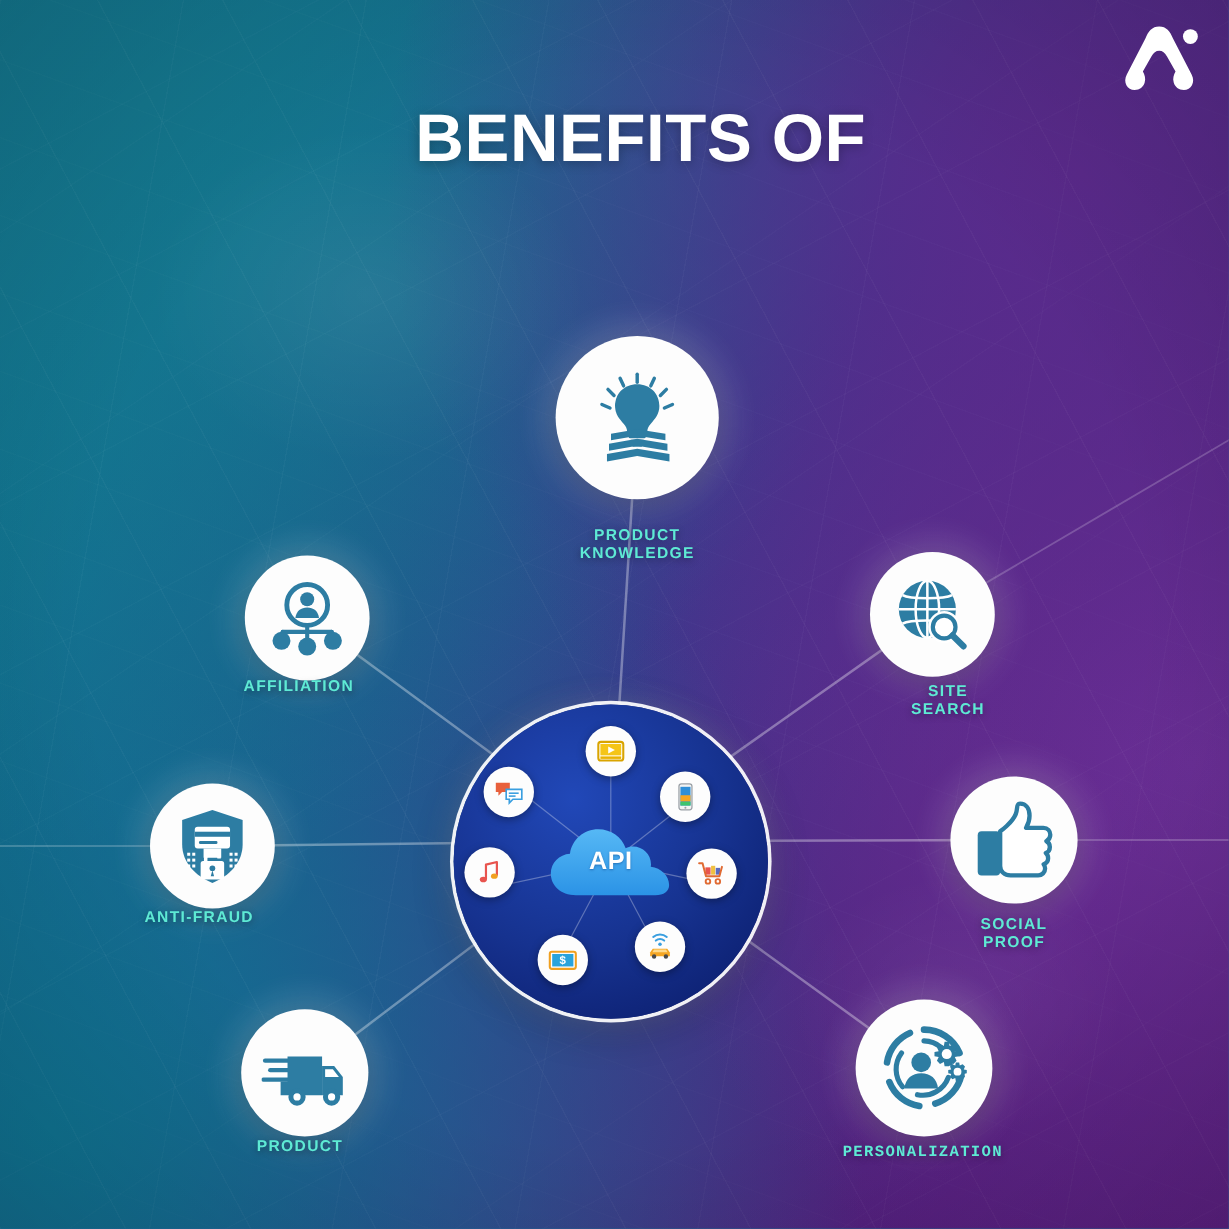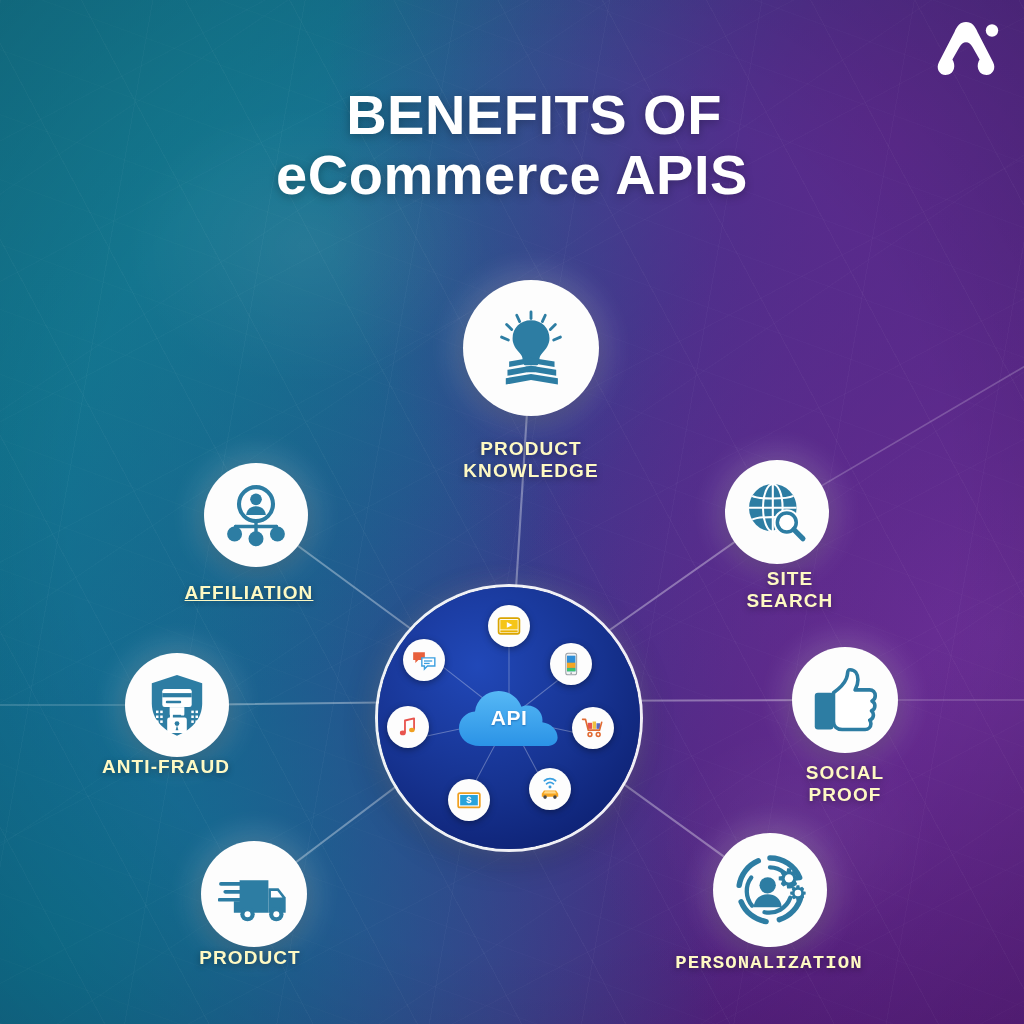--- a/index.html
+++ b/index.html
@@ -126,22 +126,22 @@
   .node .disc {
     position:absolute; left:0; top:0;
     border-radius:50%;
     background:#fdfdfd;
     display:flex; align-items:center; justify-content:center;
     box-shadow:0 0 26px 10px rgba(255,255,255,.16), 0 6px 20px rgba(0,0,0,.22);
   }
   .node .disc svg { display:block; }
   .node .lbl {
     position:absolute;
-    color:#fef9c3;
-    font-size:19px; font-weight:bold; letter-spacing:1.1px;
+    color:#5eead4;
+    font-size:13px; font-weight:bold; letter-spacing:1.1px;
     line-height:1.16;
     text-align:center;
     white-space:pre-line;
     text-shadow:0 2px 6px rgba(0,0,0,.35);
   }
 </style>
 </head>
 <body>
 
 <div id="stage">
@@ -154,21 +154,20 @@
 
   <div id="logo">
     <svg viewBox="0 0 72 60" width="72" height="60" aria-hidden="true">
       <path d="M36 4 C30 4 27 8 24.5 14 L9 44 C5.5 50.5 9.5 57 15.5 57 C19.8 57 22.8 54.6 23.9 50.8 C24.9 47.3 23.9 44.3 22.4 41.6 L29.5 29 C31.3 25.8 33.2 24.2 36 24.2 C38.8 24.2 40.7 25.8 42.5 29 L49.6 41.6 C48.1 44.3 47.1 47.3 48.1 50.8 C49.2 54.6 52.2 57 56.5 57 C62.5 57 66.5 50.5 63 44 L47.5 14 C45 8 42 4 36 4 Z" fill="#ffffff"></path>
       <circle cx="62" cy="12.5" r="6.2" fill="#ffffff"></circle>
     </svg>
   </div>
 
   <h1 id="title">
     <span class="l1">BENEFITS OF</span>
-    <span class="l2">eCommerce APIS</span>
   </h1>
 
   <svg id="connectors" viewBox="0 0 1024 1024">
     <g stroke="rgba(255,255,255,0.34)" stroke-width="2.1" fill="none" stroke-linecap="round">
       <line x1="509" y1="701" x2="531" y2="348"></line>
       <line x1="509" y1="701" x2="256" y2="515"></line>
       <line x1="509" y1="701" x2="177" y2="705"></line>
       <line x1="509" y1="701" x2="254" y2="894"></line>
       <line x1="509" y1="701" x2="777" y2="512"></line>
       <line x1="509" y1="701" x2="845" y2="700"></line>
@@ -307,21 +306,21 @@
           <line x1="50" y1="67" x2="20" y2="67"></line>
           <line x1="50" y1="67" x2="80" y2="67"></line>
           <line x1="20" y1="67" x2="20" y2="73"></line>
           <line x1="80" y1="67" x2="80" y2="73"></line>
         </g>
         <circle cx="18.5" cy="78" r="11" fill="#2d7da3"></circle>
         <circle cx="50" cy="85" r="11" fill="#2d7da3"></circle>
         <circle cx="81.5" cy="78" r="11" fill="#2d7da3"></circle>
       </svg>
     </div>
-    <div class="lbl" style="left:119px; top:582px; width:260px;text-decoration:underline;">AFFILIATION</div>
+    <div class="lbl" style="left:119px; top:564px; width:260px;">AFFILIATION</div>
   </div>
 
   <div class="node">
     <div class="disc" style="left:125px; top:653px; width:104px; height:104px;">
       <svg viewBox="0 0 100 100" width="70" height="70" aria-hidden="true">
         <path d="M50 7 L86 19 L86 48 C86 70 70 86 50 94 C30 86 14 70 14 48 L14 19 Z" fill="#2d7da3"></path>
         <rect x="29" y="27" width="42" height="26" rx="3.5" fill="#ffffff"></rect>
         <rect x="29" y="33" width="42" height="6" fill="#2d7da3"></rect>
         <rect x="34" y="44" width="22" height="3.6" rx="1.6" fill="#2d7da3"></rect>
         <rect x="39.5" y="53" width="21" height="11" fill="#ffffff"></rect>

